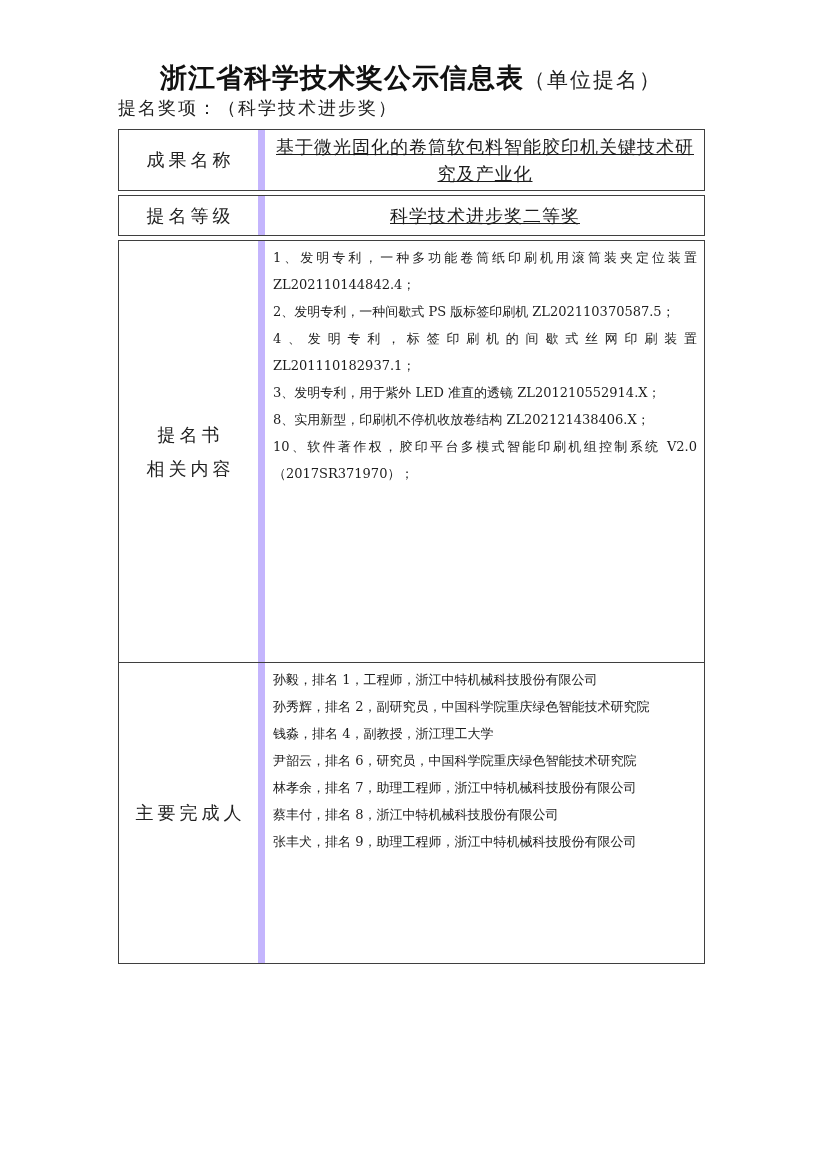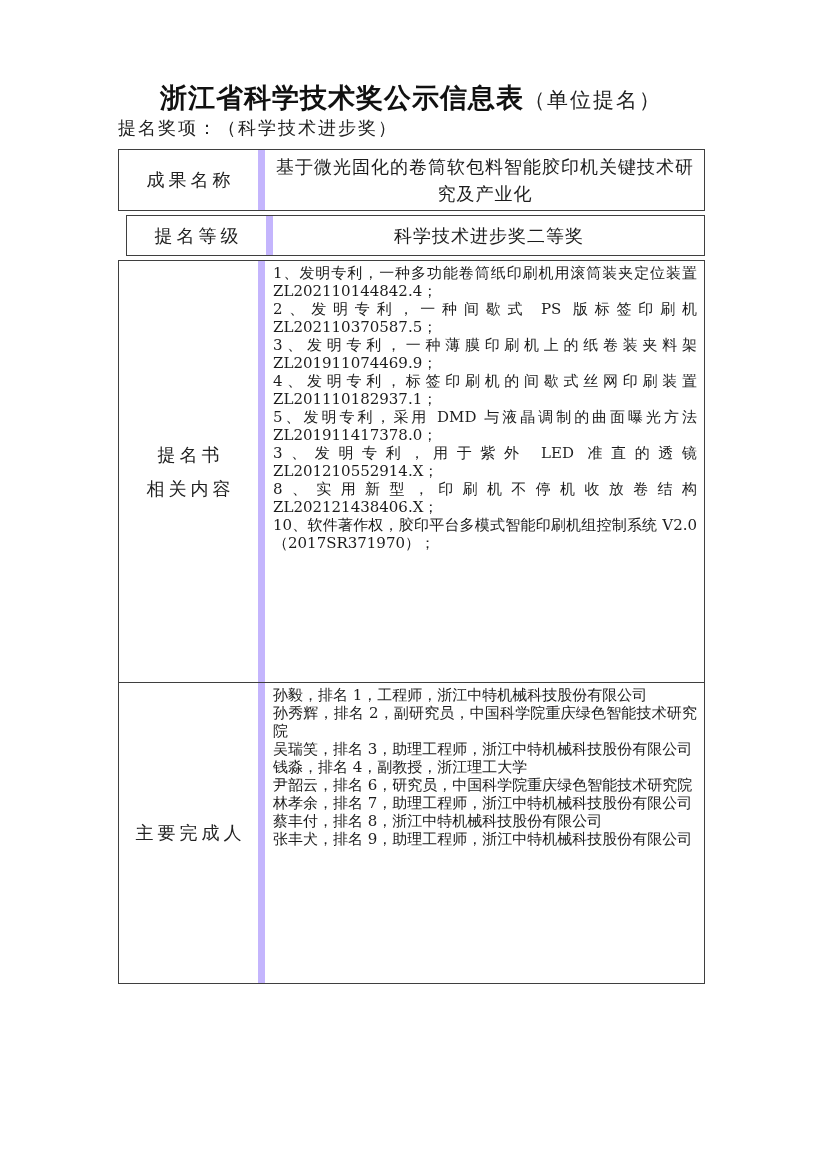--- a/index.html
+++ b/index.html
@@ -11,21 +11,21 @@
     width: 820px;
     height: 1160px;
     font-family: "DejaVu Serif", "Liberation Serif", serif;
     color: #1c1c1c;
     overflow: hidden;
   }
   .page {
     box-sizing: border-box;
     width: 819px;
     height: 1160px;
-    padding: 80px 115px 0 118px;
+    padding: 60px 115px 0 118px;
   }
   
   .title-wrap {
     text-align: center;
     white-space: nowrap;
   }
   .title-main {
     font-family: "Liberation Sans", "DejaVu Sans", sans-serif;
     font-weight: 700;
     font-size: 27px;
@@ -73,36 +73,37 @@
     color: #222;
     text-align: center;
     box-sizing: border-box;
   }
   .cell-label .lbl-line { line-height: 34px; }
 
   .cell-content {
     flex: 1;
     box-sizing: border-box;
     padding: 3px 7px 3px 8px;
-    font-size: 15px;
-    line-height: 18px;
+    font-size: 13px;
+    line-height: 27px;
     color: #1c1c1c;
   }
   .cell-content.centered {
     display: flex;
     flex-direction: column;
     align-items: center;
     justify-content: center;
     text-align: center;
     font-size: 18px;
     line-height: 27px;
     letter-spacing: 1px;
+    text-decoration: underline;
   }
   .row-result   { min-height: 59px; }
-  .row-level    { min-height: 41px; margin-left: 8px; }
+  .row-level    { min-height: 41px; }
   .row-book     { min-height: 423px; }
   .row-people   { min-height: 301px; }
 
   .cell-content p {
     margin: 0;
     text-align: justify;
     text-justify: inter-character;
     word-break: normal;
     overflow-wrap: break-word;
   }
@@ -139,37 +140,34 @@
     </div>
 
     <div class="t-row row-book">
       <div class="cell-label">
         <span class="lbl-line">提名书</span>
         <span class="lbl-line">相关内容</span>
       </div>
       <div class="cell-content">
         <p>1、发明专利，一种多功能卷筒纸印刷机用滚筒装夹定位装置 ZL202110144842.4；</p>
         <p>2、发明专利，一种间歇式 PS 版标签印刷机 ZL202110370587.5；</p>
-        <p>3、发明专利，一种薄膜印刷机上的纸卷装夹料架 ZL201911074469.9；</p>
         <p>4、发明专利，标签印刷机的间歇式丝网印刷装置 ZL201110182937.1；</p>
-        <p>5、发明专利，采用 DMD 与液晶调制的曲面曝光方法 ZL201911417378.0；</p>
         <p>3、发明专利，用于紫外 LED 准直的透镜 ZL201210552914.X；</p>
         <p>8、实用新型，印刷机不停机收放卷结构 ZL202121438406.X；</p>
         <p>10、软件著作权，胶印平台多模式智能印刷机组控制系统 V2.0（2017SR371970）；</p>
       </div>
     </div>
 
     <div class="t-row row-people no-top">
       <div class="cell-label">
         <span class="lbl-line">主要完成人</span>
       </div>
       <div class="cell-content">
         <p>孙毅，排名 1，工程师，浙江中特机械科技股份有限公司</p>
         <p>孙秀辉，排名 2，副研究员，中国科学院重庆绿色智能技术研究院</p>
-        <p>吴瑞笑，排名 3，助理工程师，浙江中特机械科技股份有限公司</p>
         <p>钱淼，排名 4，副教授，浙江理工大学</p>
         <p>尹韶云，排名 6，研究员，中国科学院重庆绿色智能技术研究院</p>
         <p>林孝余，排名 7，助理工程师，浙江中特机械科技股份有限公司</p>
         <p>蔡丰付，排名 8，浙江中特机械科技股份有限公司</p>
         <p>张丰犬，排名 9，助理工程师，浙江中特机械科技股份有限公司</p>
       </div>
     </div>
 
   </div>
 </div>

